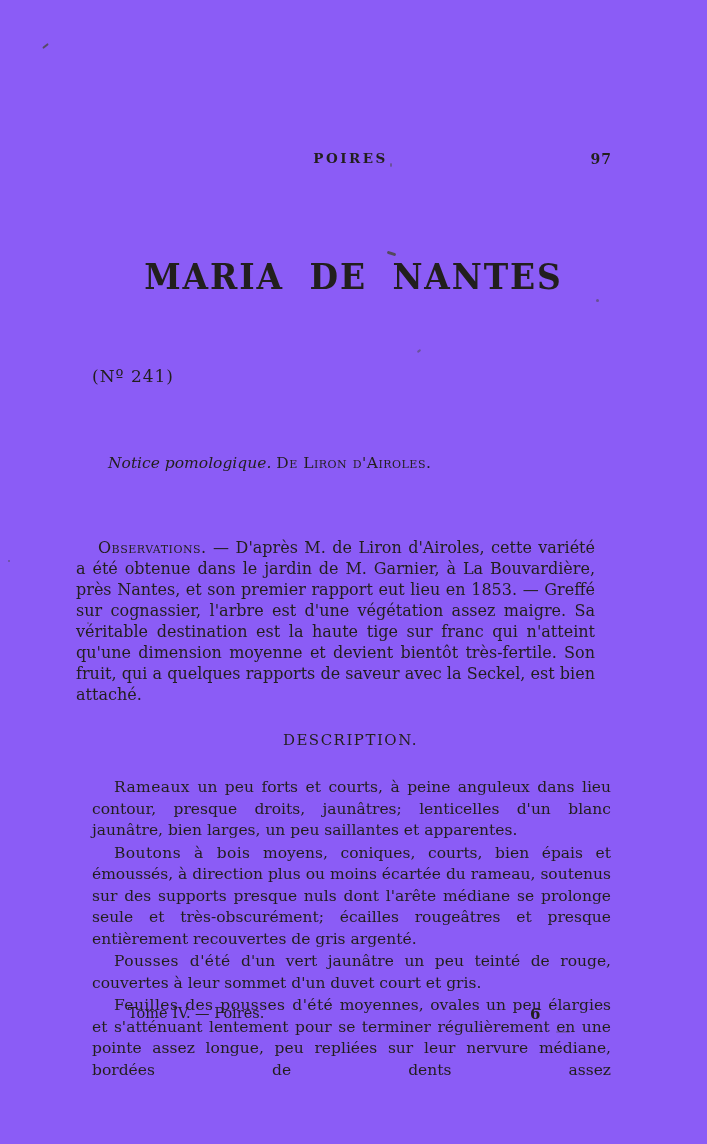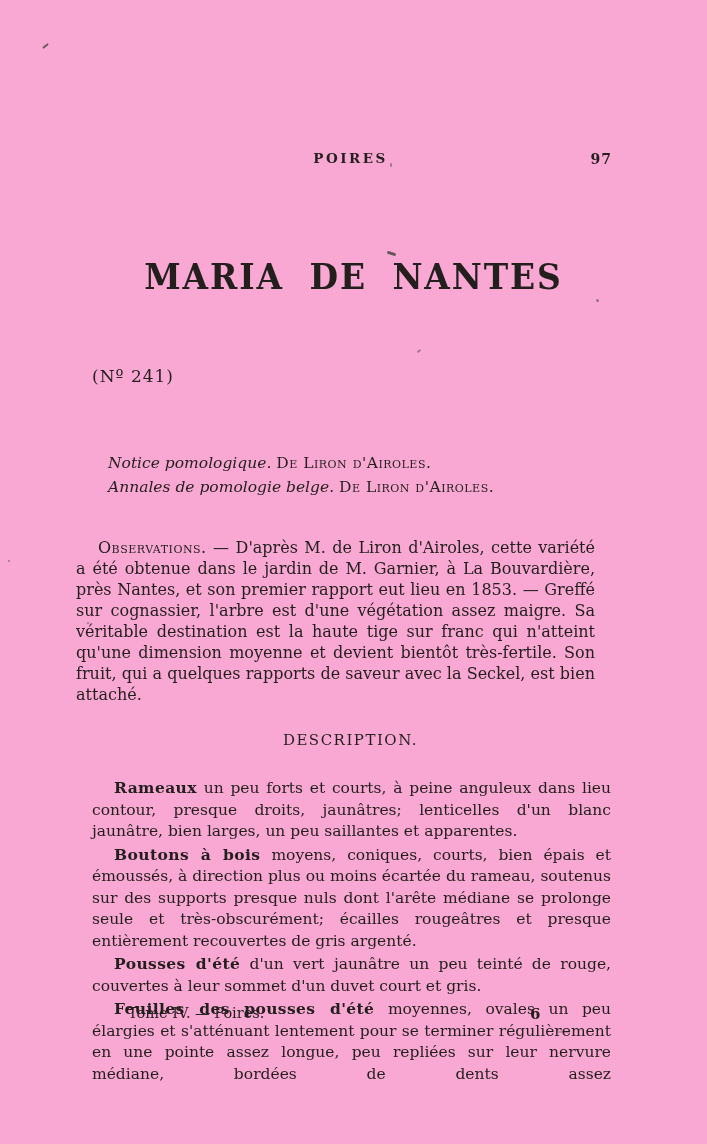--- a/index.html
+++ b/index.html
@@ -1,19 +1,19 @@
 <!DOCTYPE html>
 <html><head>
 <meta charset="utf-8">
 <style>
   html,body{margin:0;padding:0;background:#ffffff;}
   .page{
     position:relative;
     width:707px;height:1144px;
-    background:#f9a8d4;
+    background:#8b5cf6;
     font-family:"DejaVu Serif", serif;
     color:#221f1d;
     overflow:hidden;
   }
   
   .running-header{
     position:absolute;top:150px;left:92px;width:517px;height:20px;
   }
   .running-title{
     display:block;text-align:center;
@@ -56,21 +56,21 @@
     text-align:center;font-size:15px;letter-spacing:1.5px;
   }
   .description{
     position:absolute;top:777px;left:92px;width:519px;
     font-size:15.5px;line-height:21.5px;
   }
   .description p{
     margin:0 0 1px 0;text-align:justify;text-indent:22px;
   }
   .description p.cutoff{text-align-last:justify;}
-  .desc-term{font-weight:bold;letter-spacing:.4px;}
+  .desc-term{font-weight:normal;letter-spacing:.4px;}
   
   .page-footer{
     position:absolute;top:1005px;left:92px;width:517px;height:22px;
     font-size:14.5px;
   }
   .footer-signature{position:absolute;left:36px;top:0;}
   .footer-folio{position:absolute;left:438px;top:0;font-size:15px;font-weight:bold;}
   
   .speck{position:absolute;background:#4a4742;border-radius:1px;}
   .speck.slash{width:7px;height:2px;transform:rotate(-40deg);opacity:.8;}
@@ -100,24 +100,20 @@
 
   <div class="main-title">MARIA DE NANTES</div>
 
   <div class="variety-number">(Nº 241)</div>
 
   <div class="references">
     <div class="ref-line">
       <span class="ref-source">Notice pomologique.</span>
       <span class="ref-author">De Liron d'Airoles.</span>
     </div>
-    <div class="ref-line">
-      <span class="ref-source">Annales de pomologie belge.</span>
-      <span class="ref-author">De Liron d'Airoles.</span>
-    </div>
   </div>
 
   <div class="observations">
     <span class="obs-label">Observations.</span>
     <span class="obs-text">— D'après M. de Liron d'Airoles, cette variété a été obtenue dans le jardin de M. Garnier, à La Bouvardière, près Nantes, et son premier rapport eut lieu en 1853. — Greffé sur cognassier, l'arbre est d'une végétation assez maigre. Sa véritable destination est la haute tige sur franc qui n'atteint qu'une dimension moyenne et devient bientôt très-fertile. Son fruit, qui a quelques rapports de saveur avec la Seckel, est bien attaché.</span>
   </div>
 
   <div class="description-heading">DESCRIPTION.</div>
 
   <div class="description">

